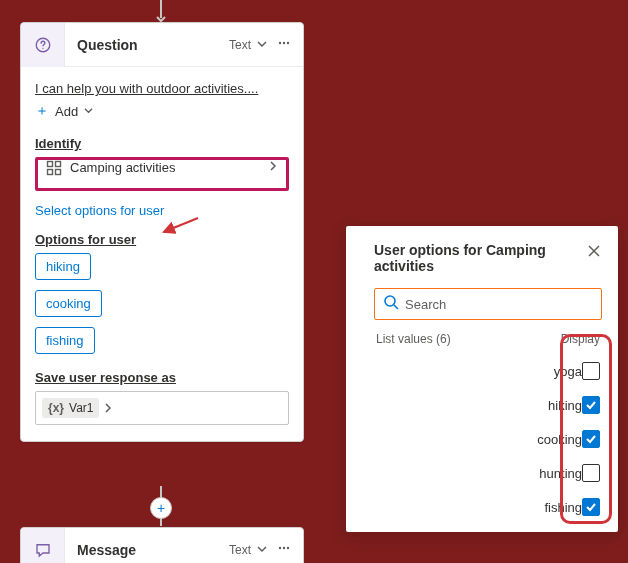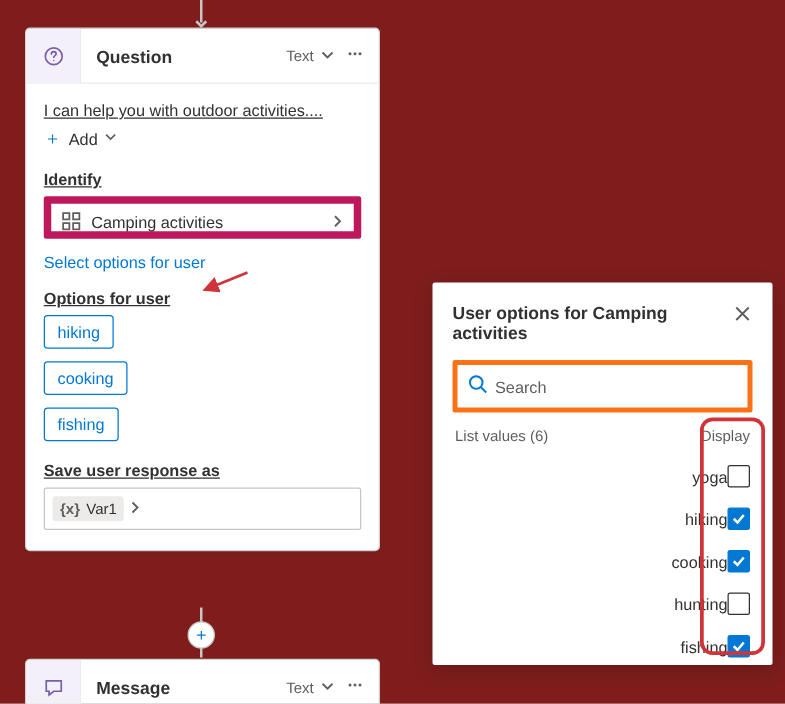--- a/index.html
+++ b/index.html
@@ -31,21 +31,21 @@
   .chev, .ellipsis { color:#605e5c; font-size:12px; }
 
   .card-body { padding: 14px 14px 16px 14px; }
   .msg-text { font-size:13px; color:#323130; margin-bottom:6px;text-decoration:underline; }
   .add-row { display:flex; align-items:center; gap:6px; color:#323130; font-size:13px; margin-bottom:16px; cursor:pointer; }
   .add-row .plus { color:#0078d4; font-size:14px; }
   .add-row .chev2 { color:#605e5c; font-size:10px; }
 
   .field-label { font-size:13px; font-weight:600; color:#323130; margin-bottom:6px;text-decoration:underline; }
   .selectbox {
-    display:flex; align-items:flex-end; border:6px solid #be185d; border-radius:2px;
+    display:flex; align-items:flex-start; border:3px solid #be185d; border-radius:2px;
     height:34px; padding:0 8px; margin-bottom:10px; cursor:pointer;
   }
   .selectbox .iconslot { margin-right:8px; display:flex; }
   .selectbox .label { flex:1; font-size:13px; color:#323130; }
   .selectbox .caret { color:#605e5c; font-size:12px; }
 
   .link { color:#0078d4; font-size:13px; cursor:pointer; margin-bottom:14px; display:inline-block; }
 
   .chips { display:flex; flex-direction:column; gap:10px; margin-bottom:16px; }
   .chip {
@@ -73,28 +73,28 @@
 
   
   .card2 { position:absolute; left:20px; top:527px; width:284px; background:#fff; border:1px solid #d2d0ce; border-radius:4px; }
 
   
   .arrow-anno { position:absolute; left:160px; top:216px; }
 
   
   .panel {
     position:absolute; left:346px; top:226px; width:272px; height:306px;
-    background:#fff; box-shadow:0 4px 16px rgba(0,0,0,0.18); border-radius:2px; padding:16px 16px 12px 16px;
+    background:#fff; box-shadow:0 4px 16px rgba(0,0,0,0.18); border-radius:2px; padding:16px 16px 12px 28px;
   }
   .panel-title-row { display:flex; align-items:flex-start; justify-content:space-between; margin-bottom:14px; }
   .panel-title { font-size:14px; font-weight:600; color:#323130; }
   .panel-close { font-size:14px; color:#605e5c; cursor:pointer; padding:2px; }
   .searchbox {
-    display:flex; align-items:center; border:4px solid #f97316; border-radius:2px;
-    height:42px; padding:0 8px; margin-bottom:12px; gap:6px;
+    display:flex; align-items:center; border:1px solid #f97316; border-radius:2px;
+    height:32px; padding:0 8px; margin-bottom:12px; gap:6px;
   }
   .searchbox input { border:none; outline:none; flex:1; font-size:13px; color:#323130; }
   .searchbox input::placeholder { color:#605e5c; }
   .list-head { display:flex; justify-content:space-between; font-size:12px; color:#605e5c; margin-bottom:8px; padding:0 2px; }
   .list-row { display:flex; justify-content:flex-end; align-items:center; height:34px; padding:0 2px; font-size:13px; color:#323130; }
   .chk {
     width:18px; height:18px; border:1px solid #323130; border-radius:2px; display:flex; align-items:center; justify-content:center; cursor:pointer; background:#fff;
   }
   .chk.checked { background:#0078d4; border-color:#0078d4; color:#fff; }
 

